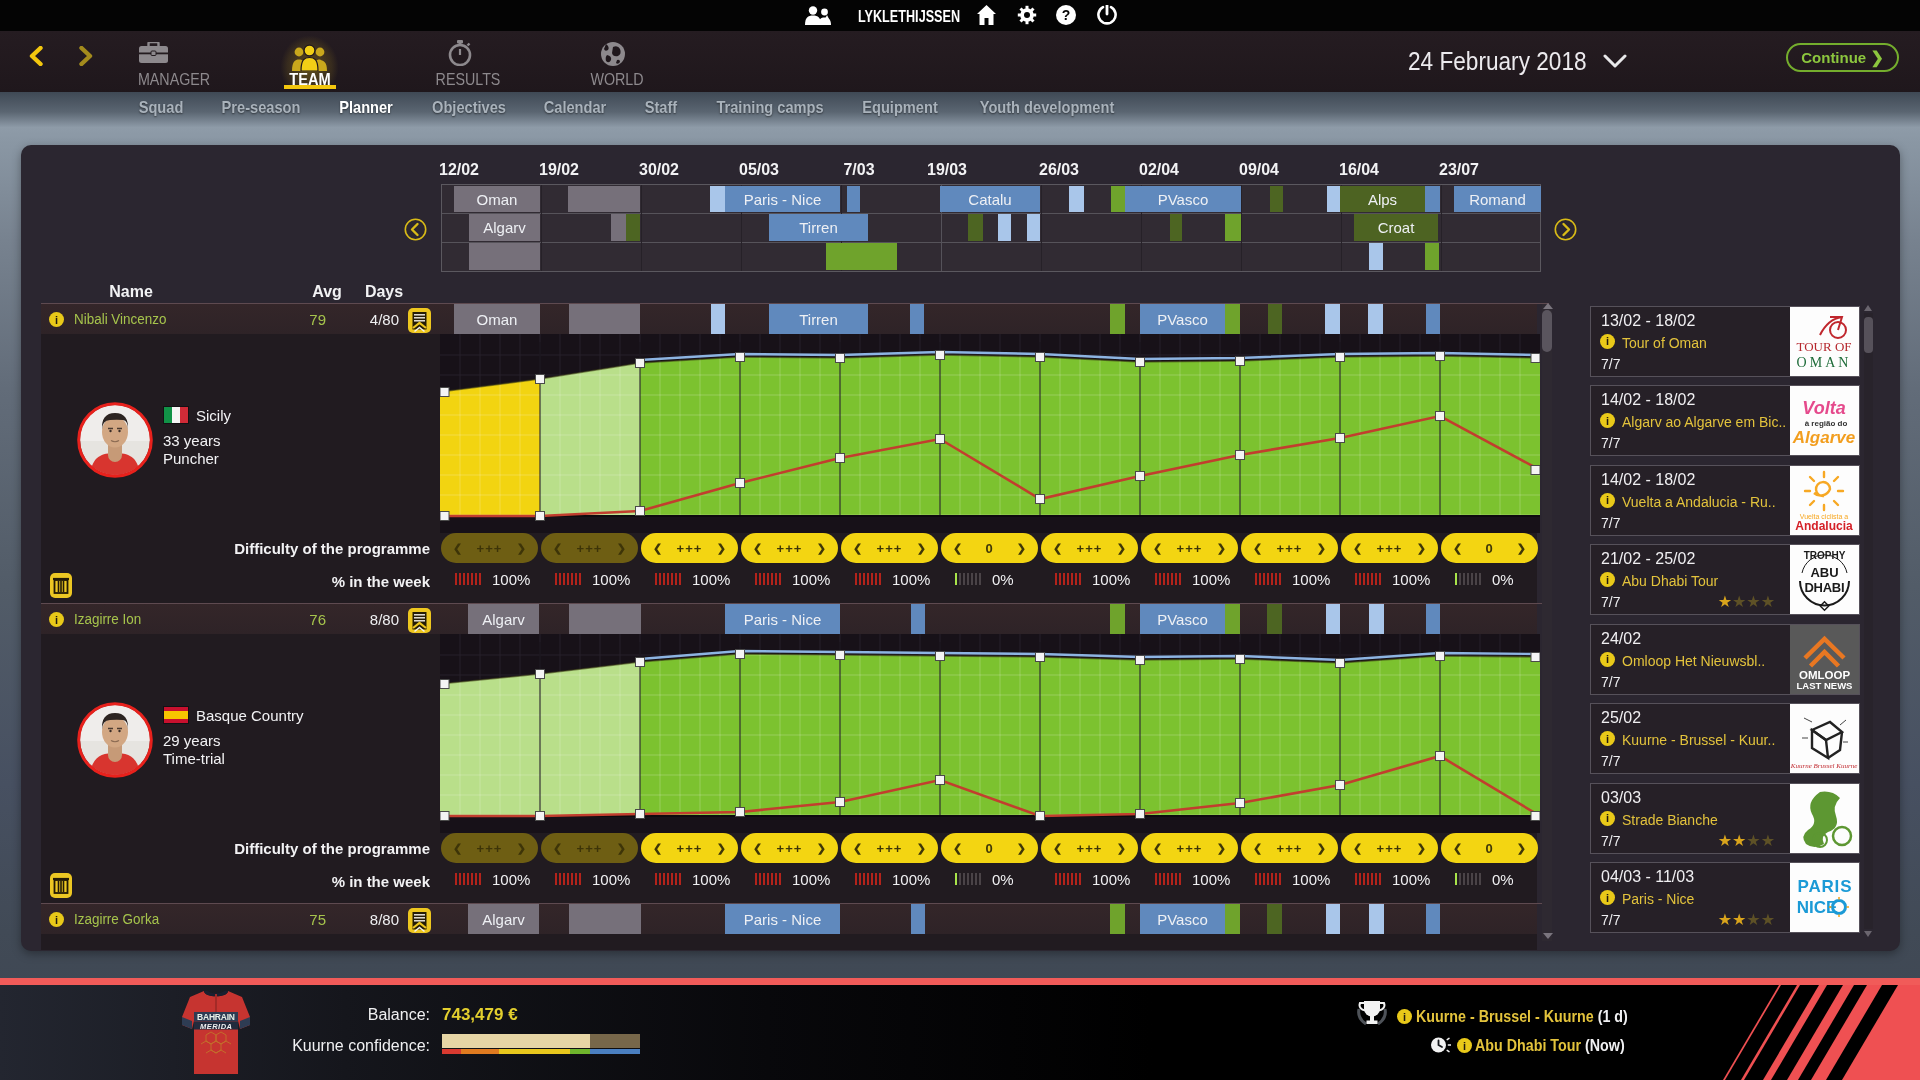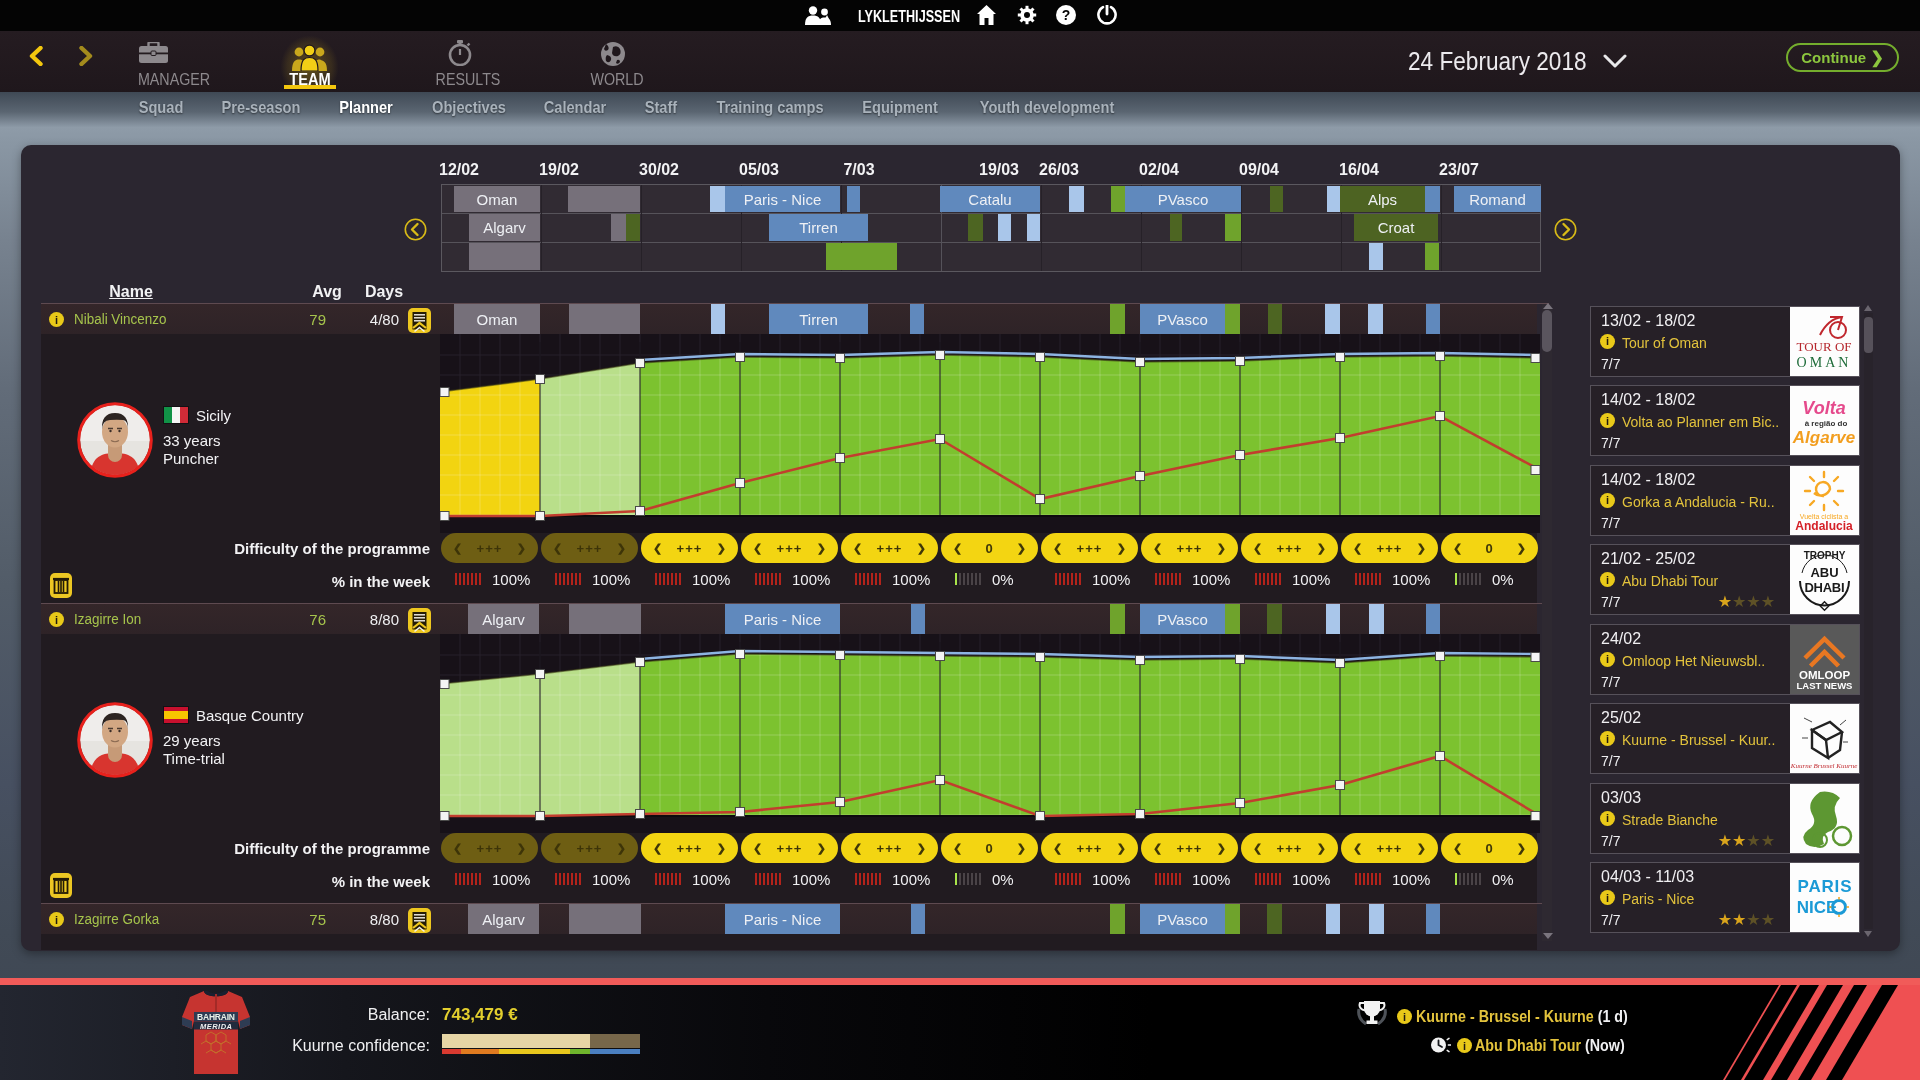--- a/index.html
+++ b/index.html
@@ -113,21 +113,21 @@
 <div class="subm" style="left:661px;color:#a9b2bb;">Staff</div>
 <div class="subm" style="left:770px;color:#a9b2bb;">Training camps</div>
 <div class="subm" style="left:900px;color:#a9b2bb;">Equipment</div>
 <div class="subm" style="left:1047px;color:#a9b2bb;">Youth development</div>
 <div class="ab" style="left:21px;top:145px;width:1879px;height:806px;background:#2b2630;border-radius:10px;box-shadow:0 3px 10px rgba(0,0,0,0.35);"></div>
 <div class="ab" style="left:459px;top:161px;transform:translateX(-50%);color:#f2f2f4;font-weight:bold;font-size:16px;">12/02</div>
 <div class="ab" style="left:559px;top:161px;transform:translateX(-50%);color:#f2f2f4;font-weight:bold;font-size:16px;">19/02</div>
 <div class="ab" style="left:659px;top:161px;transform:translateX(-50%);color:#f2f2f4;font-weight:bold;font-size:16px;">30/02</div>
 <div class="ab" style="left:759px;top:161px;transform:translateX(-50%);color:#f2f2f4;font-weight:bold;font-size:16px;">05/03</div>
 <div class="ab" style="left:859px;top:161px;transform:translateX(-50%);color:#f2f2f4;font-weight:bold;font-size:16px;">7/03</div>
-<div class="ab" style="left:999px;top:161px;transform:translateX(-50%);color:#f2f2f4;font-weight:bold;font-size:16px;">19/03</div>
+<div class="ab" style="left:947px;top:161px;transform:translateX(-50%);color:#f2f2f4;font-weight:bold;font-size:16px;">19/03</div>
 <div class="ab" style="left:1059px;top:161px;transform:translateX(-50%);color:#f2f2f4;font-weight:bold;font-size:16px;">26/03</div>
 <div class="ab" style="left:1159px;top:161px;transform:translateX(-50%);color:#f2f2f4;font-weight:bold;font-size:16px;">02/04</div>
 <div class="ab" style="left:1259px;top:161px;transform:translateX(-50%);color:#f2f2f4;font-weight:bold;font-size:16px;">09/04</div>
 <div class="ab" style="left:1359px;top:161px;transform:translateX(-50%);color:#f2f2f4;font-weight:bold;font-size:16px;">16/04</div>
 <div class="ab" style="left:1459px;top:161px;transform:translateX(-50%);color:#f2f2f4;font-weight:bold;font-size:16px;">23/07</div>
 <div class="ab" style="left:441px;top:184px;width:1100px;height:88px;background:#312b33;border:1px solid #5b585f;"></div>
 <div class="ab" style="left:442px;top:213px;width:1098px;height:1px;background:#56535a;"></div>
 <div class="ab" style="left:442px;top:242px;width:1098px;height:1px;background:#56535a;"></div>
 <div class="ab" style="left:541px;top:185px;width:1px;height:86px;background:#262128;"></div>
 <div class="ab" style="left:641px;top:185px;width:1px;height:86px;background:#262128;"></div>
@@ -168,21 +168,21 @@
 <div class="bar" style="left:1369px;top:243px;width:14px;height:27px;background:#a9c6ea;"></div>
 <div class="bar" style="left:1425px;top:243px;width:14px;height:27px;background:#6fa32c;"></div>
 <svg class="ab" style="left:404px;top:218px" width="23" height="23" viewBox="0 0 23 23">
 <circle cx="11.5" cy="11.5" r="10.2" fill="none" stroke="#d9bb17" stroke-width="1.6"></circle>
 <path d="M13.5 6 L8 11.5 L13.5 17" fill="none" stroke="#d9bb17" stroke-width="2.4" stroke-linecap="round" stroke-linejoin="round"></path>
   </svg>
 <svg class="ab" style="left:1554px;top:218px" width="23" height="23" viewBox="0 0 23 23">
 <circle cx="11.5" cy="11.5" r="10.2" fill="none" stroke="#d9bb17" stroke-width="1.6"></circle>
 <path d="M9.5 6 L15 11.5 L9.5 17" fill="none" stroke="#d9bb17" stroke-width="2.4" stroke-linecap="round" stroke-linejoin="round"></path>
   </svg>
-<div class="hdr" style="left:131px;text-decoration:underline;">Name</div>
+<div class="hdr" style="left:131px;">Name</div>
 <div class="hdr" style="left:327px;">Avg</div>
 <div class="hdr" style="left:384px;">Days</div>
 <div class="ab" style="left:41px;top:303px;width:1508px;height:1px;background:#5e4a50;"></div>
 <div class="ab" style="left:41px;top:304px;width:1496px;height:30px;background:linear-gradient(180deg,#342629 0%,#2e2327 100%);"></div>
 <div class="info" style="left:49px;top:312px;">i</div>
 <div class="ab" style="left:74px;top:311px;color:#a6c44c;font-size:14px;transform:scaleX(0.96);transform-origin:left center;">Nibali Vincenzo</div>
 <div class="ab" style="left:286px;top:311px;width:40px;text-align:right;color:#a6c44c;font-size:15px;">79</div>
 <div class="ab" style="left:354px;top:311px;width:45px;text-align:right;color:#f0f0f2;font-size:15px;">4/80</div>
 <svg class="ab" style="left:408px;top:308px" width="23" height="25" viewBox="0 0 23 25">
 <rect x="0" y="0" width="23" height="25" rx="5" fill="#eec71f"></rect>
@@ -1052,33 +1052,33 @@
           <circle cx="48" cy="23" r="8"></circle>
           <path d="M30 28 Q38 12 52 10 M40 10 L52 10 L48 23"></path>
         </g>
 <text x="34" y="44" font-size="13" fill="#b5272d" text-anchor="middle" font-family="Liberation Serif">TOUR OF</text>
 <text x="34" y="60" font-size="14" fill="#1d6b38" text-anchor="middle" letter-spacing="3" font-family="Liberation Serif">OMAN</text>
       </svg></div>
   </div>
 <div class="card" style="top:385.0px;">
     <div class="cdate">14/02 - 18/02</div>
     <div class="info" style="left:9px;top:27px;">i</div>
-    <div class="cname">Volta ao Planner em Bic..</div>
+    <div class="cname">Algarv ao Algarve em Bic..</div>
     <div class="c77">7/7</div>
     <div class="clogo"><svg width="69" height="69" viewBox="0 0 69 69">
         <rect width="69" height="69" fill="#fdfdfd"></rect>
 <text x="34" y="28" font-size="18" font-weight="bold" font-style="italic" fill="#e54a8c" text-anchor="middle" font-family="Liberation Sans">Volta</text>
 <text x="36" y="40" font-size="8" font-weight="bold" fill="#333" text-anchor="middle" font-family="Liberation Sans">à região do</text>
 <text x="34" y="57" font-size="17" font-weight="bold" font-style="italic" fill="#f29e1f" text-anchor="middle" font-family="Liberation Sans">Algarve</text>
       </svg></div>
   </div>
 <div class="card" style="top:464.5px;">
     <div class="cdate">14/02 - 18/02</div>
     <div class="info" style="left:9px;top:27px;">i</div>
-    <div class="cname">Gorka a Andalucia - Ru..</div>
+    <div class="cname">Vuelta a Andalucia - Ru..</div>
     <div class="c77">7/7</div>
     <div class="clogo"><svg width="69" height="69" viewBox="0 0 69 69">
         <rect width="69" height="69" fill="#fdfdfd"></rect>
 <g stroke="#f7a823" stroke-width="2.4" fill="none">
           <path d="M34 30 a7 7 0 1 1 6 -7 a 10 10 0 0 1 -16 4"></path>
 <g stroke-linecap="round">
             <line x1="34" y1="6" x2="34" y2="11"></line>
             <line x1="34" y1="39" x2="34" y2="44"></line>
             <line x1="15" y1="25" x2="20" y2="25"></line>
             <line x1="48" y1="25" x2="53" y2="25"></line>

